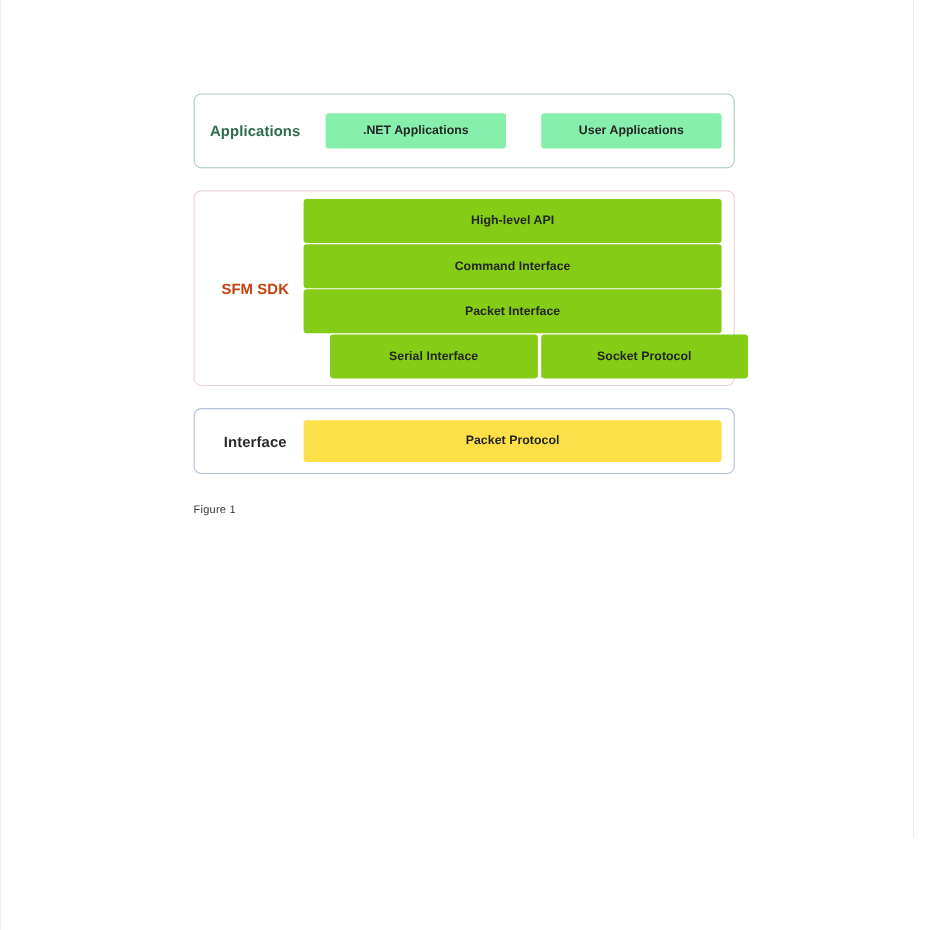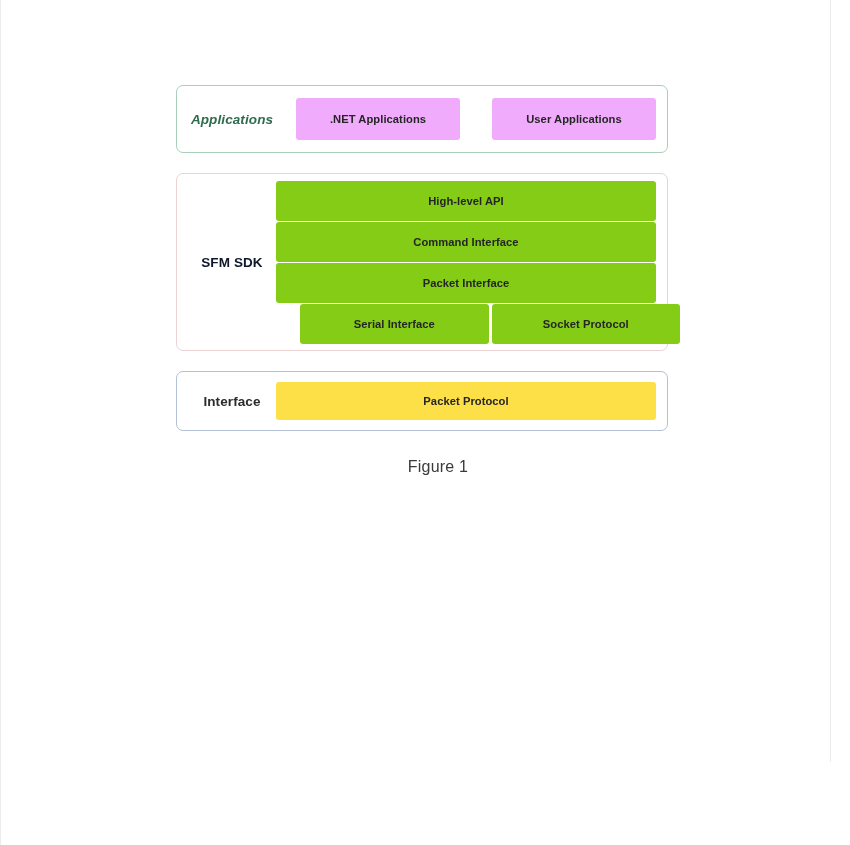--- a/index.html
+++ b/index.html
@@ -62,22 +62,22 @@
   
   .layer-label {
     flex: 0 0 88px;
     width: 88px;
     font-size: 13.5px;
     font-weight: 600;
     letter-spacing: 0.1px;
     text-align: center;
     white-space: nowrap;
   }
-  .label-applications { color: #2f6b4f; font-style: italic; }
-  .label-sdk          { color: #0f172a; }
+  .label-applications { color: #2f6b4f; }
+  .label-sdk          { color: #c2410c; }
   .label-protocol     { color: #2b2b2b; }
 
   
   .layer-content {
     flex: 1 1 auto;
     display: flex;
     min-width: 0;
   }
   .layer-content.stacked {
     flex-direction: column;
@@ -93,22 +93,22 @@
     font-size: 11.2px;
     font-weight: 600;
     color: #252525;
     letter-spacing: 0.05px;
     white-space: nowrap;
   }
 
   
   .row-apps { gap: 12px; }
   .cell-app {
-    background: #f0abfc;
-    height: 42px;
+    background: #86efac;
+    height: 32px;
     flex: 1 1 0;
     margin-left: 20px;
   }
 
   
   .cell-sdk {
     background: #84cc16;
     height: 40px;
     width: 100%;
   }
@@ -122,25 +122,24 @@
 
   
   .cell-protocol {
     background: #fde047;
     height: 38px;
     width: 100%;
   }
 
   .figure-caption {
     position: absolute;
-    left: 192px;
+    left: 176px;
     top: 458px;
     width: 492px;
-    text-align: center;
-    font-size: 16px;
+    font-size: 10px;
     color: #3a3a3a;
     letter-spacing: 0.2px;
   }
 </style>
 </head>
 <body>
 
 <div class="page-rule-left"></div>
 <div class="page-rule-right"></div>
 

